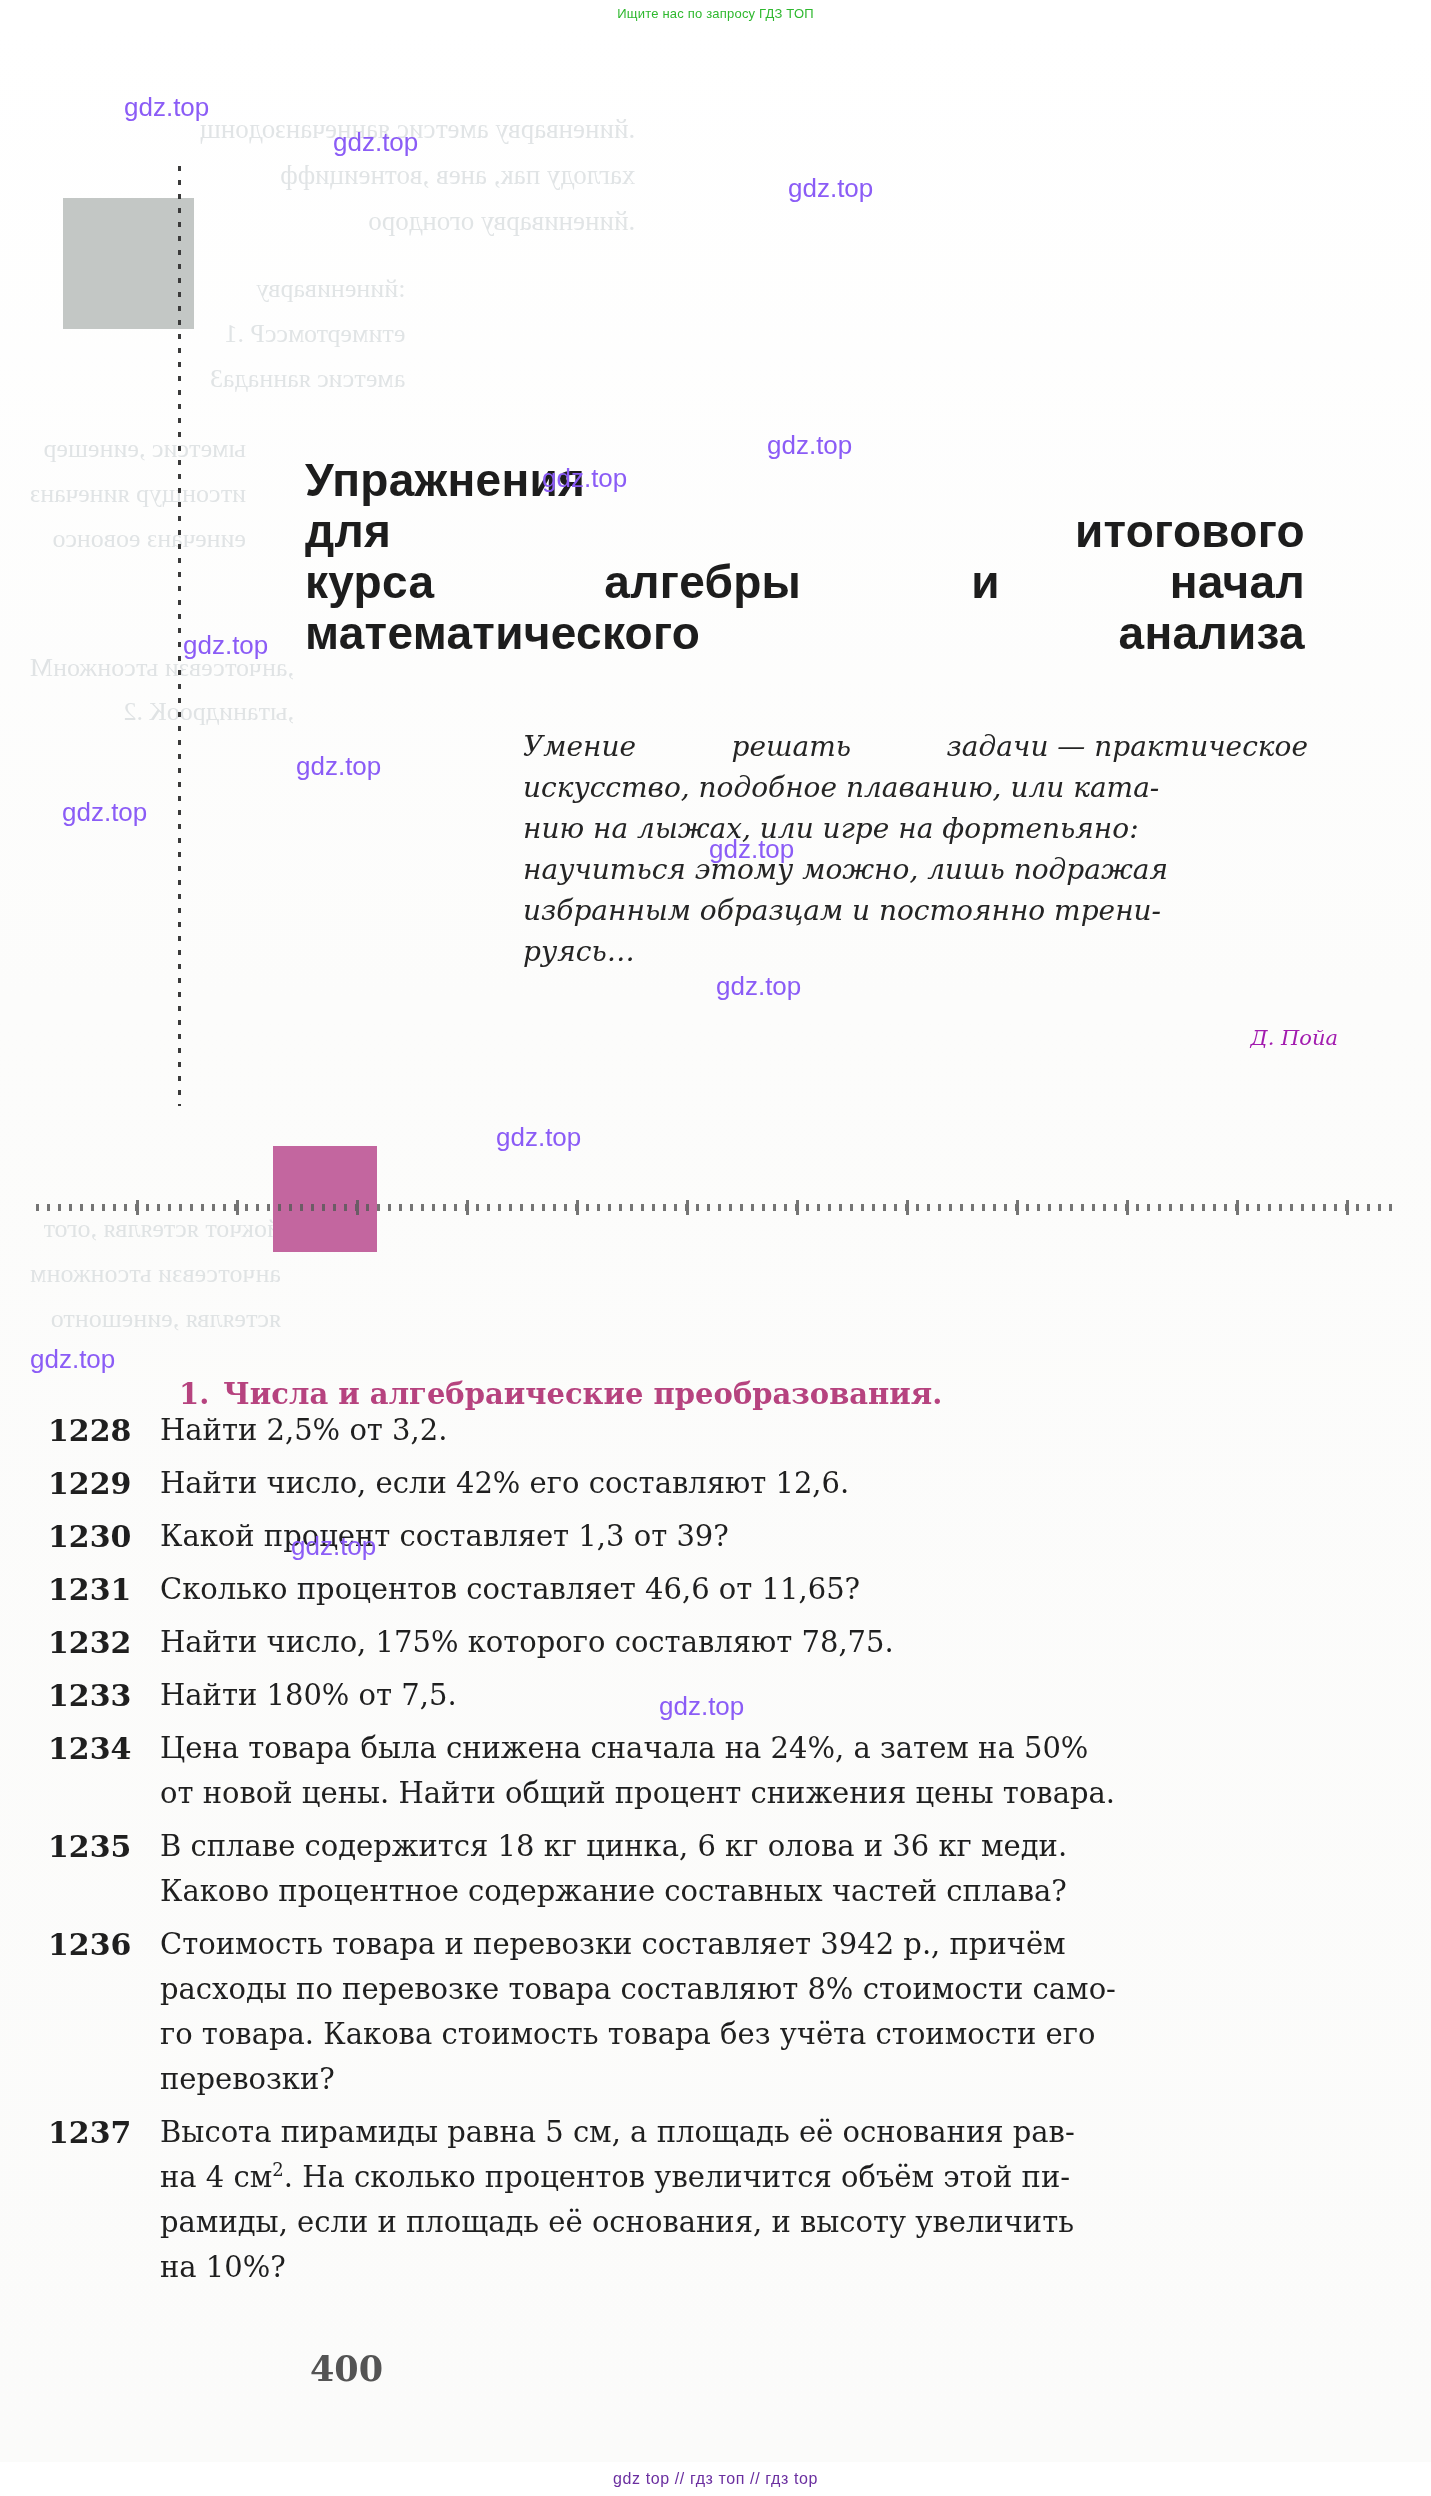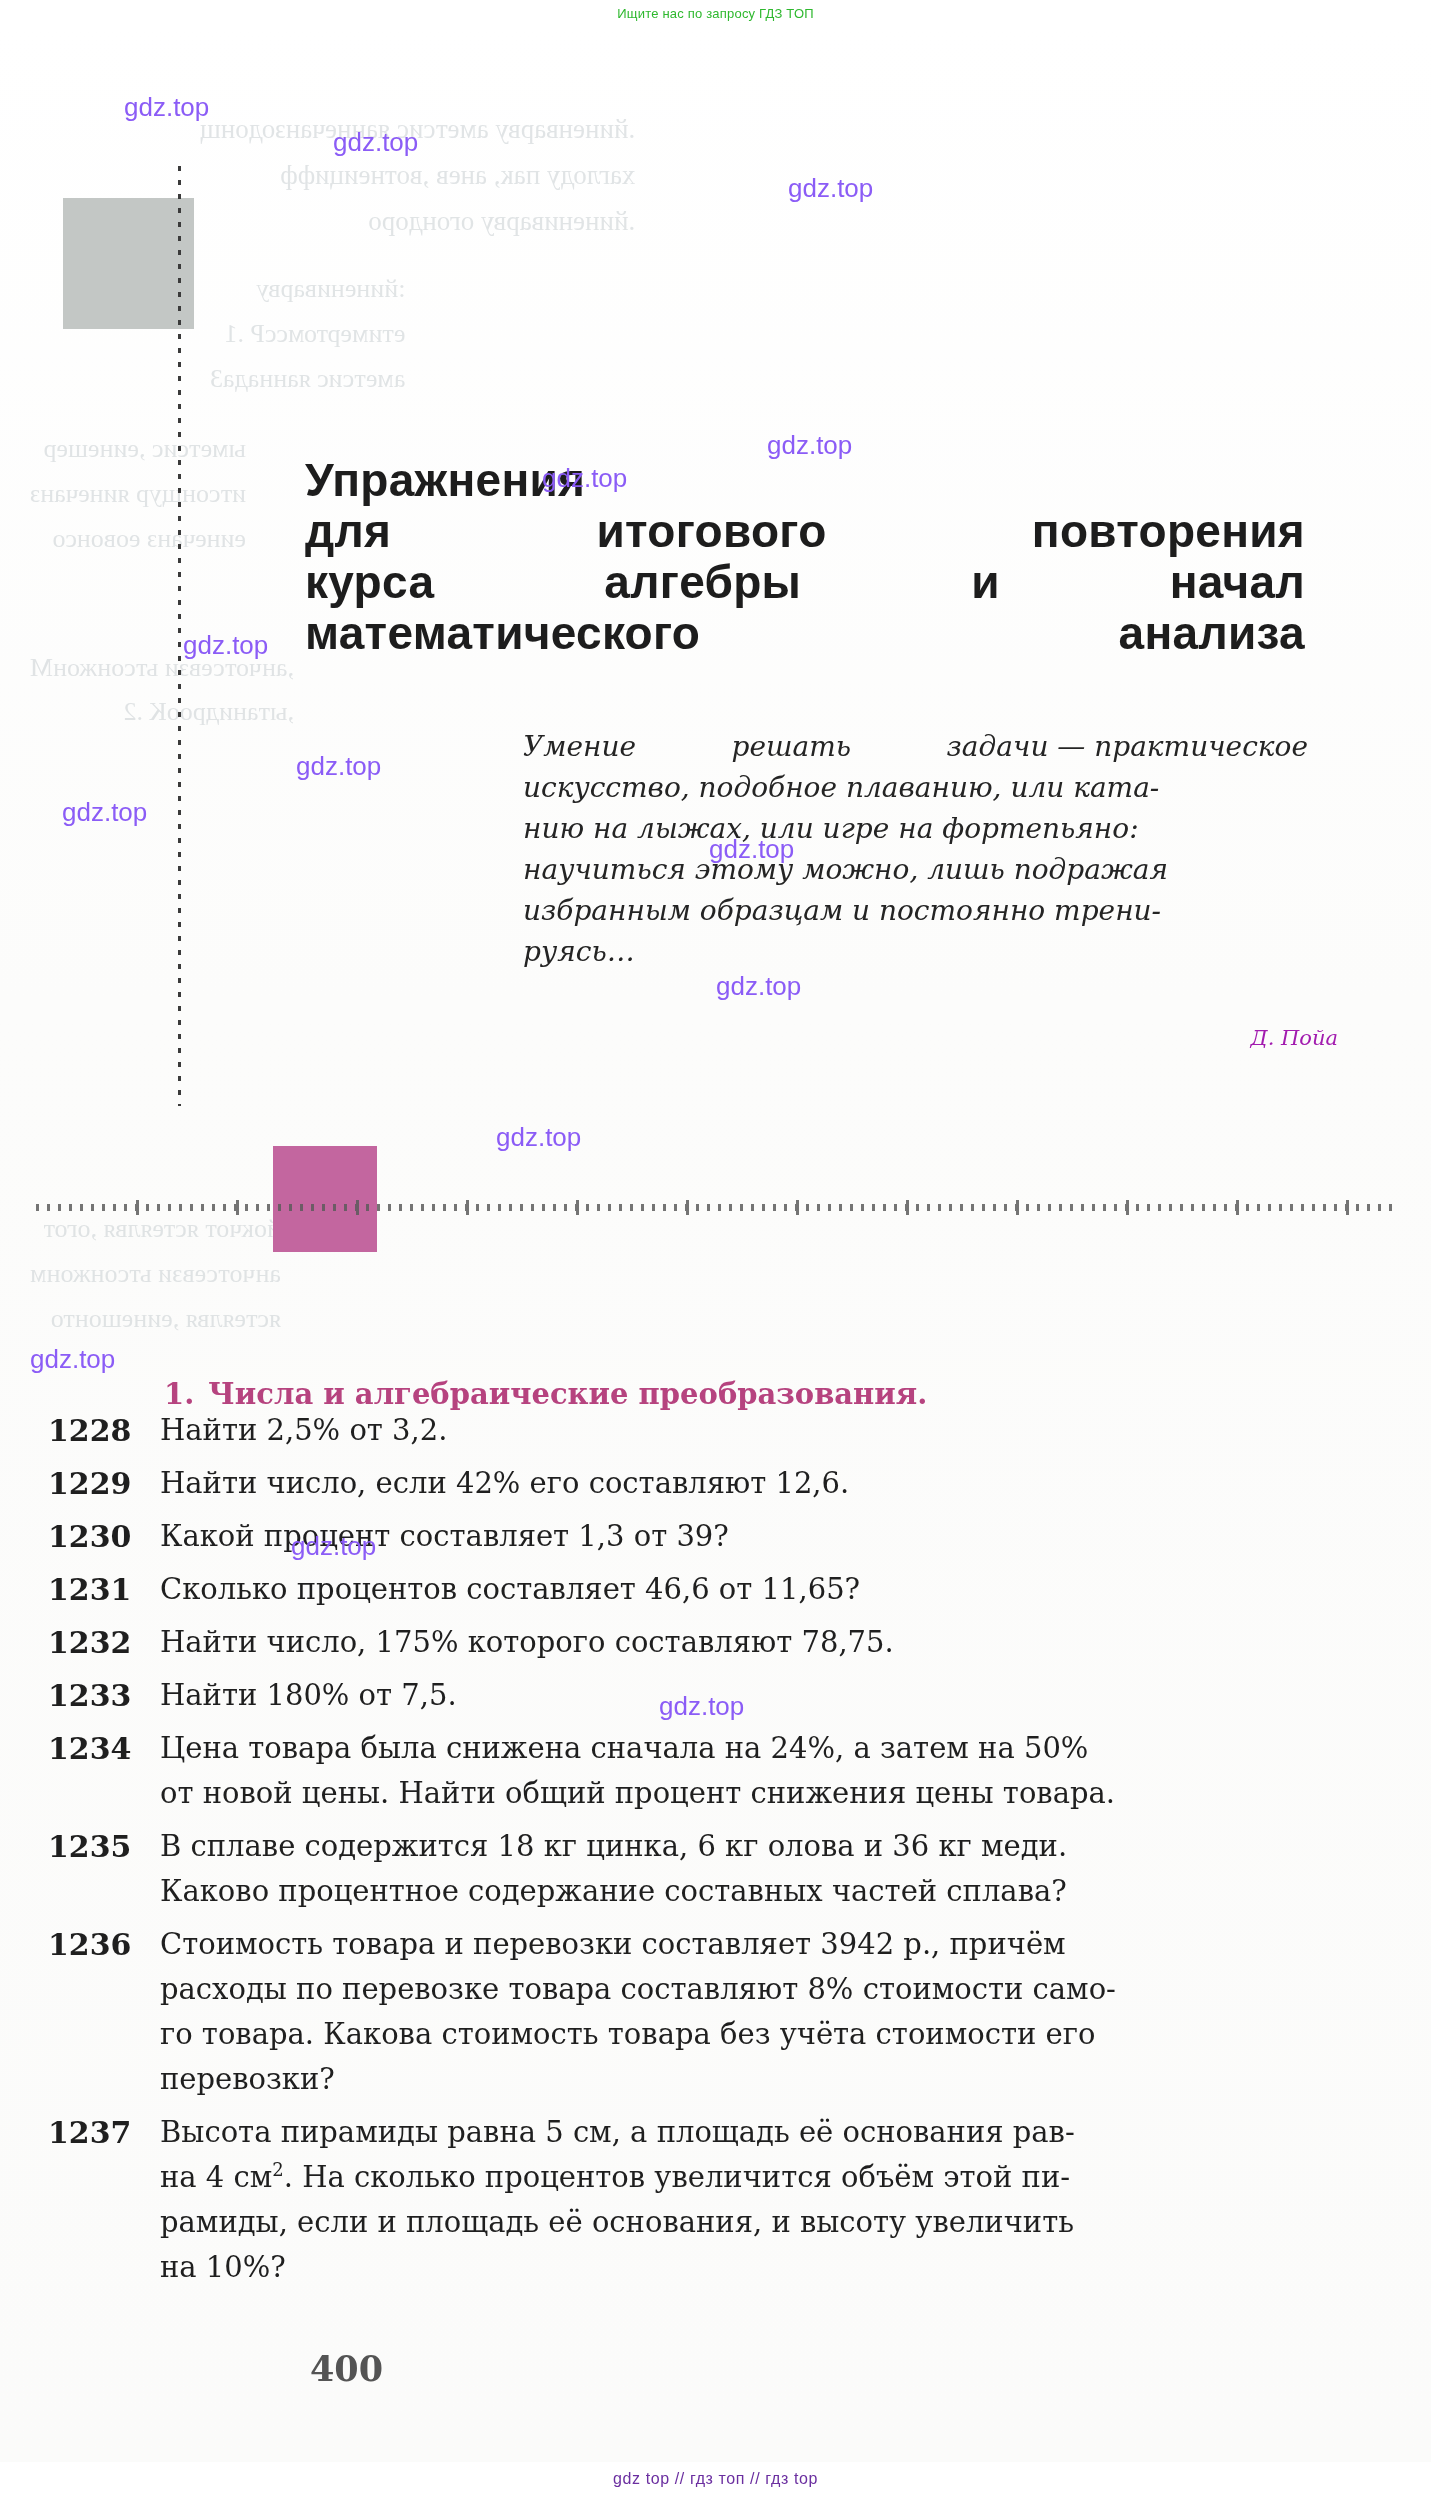--- a/index.html
+++ b/index.html
@@ -104,21 +104,21 @@
     position:absolute;left:553px;top:1000px;width:785px;
     text-align:right;
     font-family:"DejaVu Serif", serif;
     font-style:italic;
     font-size:21px;
     color:#a21caf;
   }
 
   
   #section-heading{
-    position:absolute;left:164px;top:1327px;
+    position:absolute;left:179px;top:1327px;
     font-family:"DejaVu Serif", serif;
     font-weight:bold;
     font-size:29px;
     color:#b6437f;
     white-space:nowrap;
   }
   #section-heading .num{margin-right:14px;}
 
   
   #exercises{
@@ -220,21 +220,20 @@
     <span class="tick" style="left:1090px"></span>
     <span class="tick" style="left:1200px"></span>
     <span class="tick" style="left:1310px"></span>
   </div>
 
   <h1 id="chapter-title">
     <span class="tline">Упражнения</span>
     <span class="tline j">
       <span>для</span>
       <span>итогового</span>
-      <span>повторения</span>
     </span>
     <span class="tline j">
       <span>курса</span>
       <span>алгебры</span>
       <span>и</span>
       <span>начал</span>
     </span>
     <span class="tline j">
       <span>математического</span>
       <span>анализа</span>

